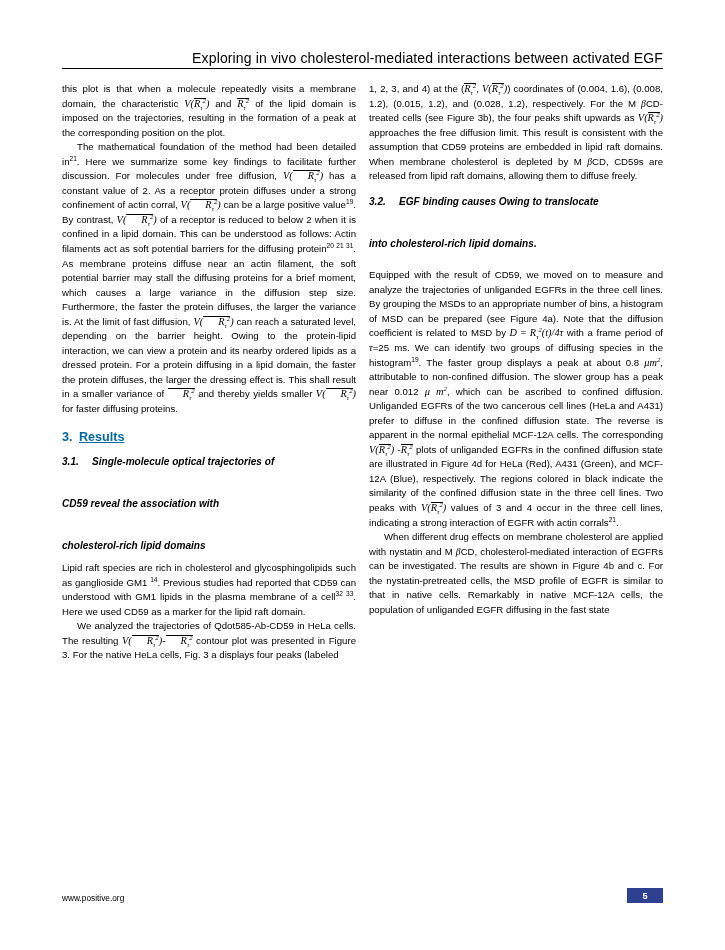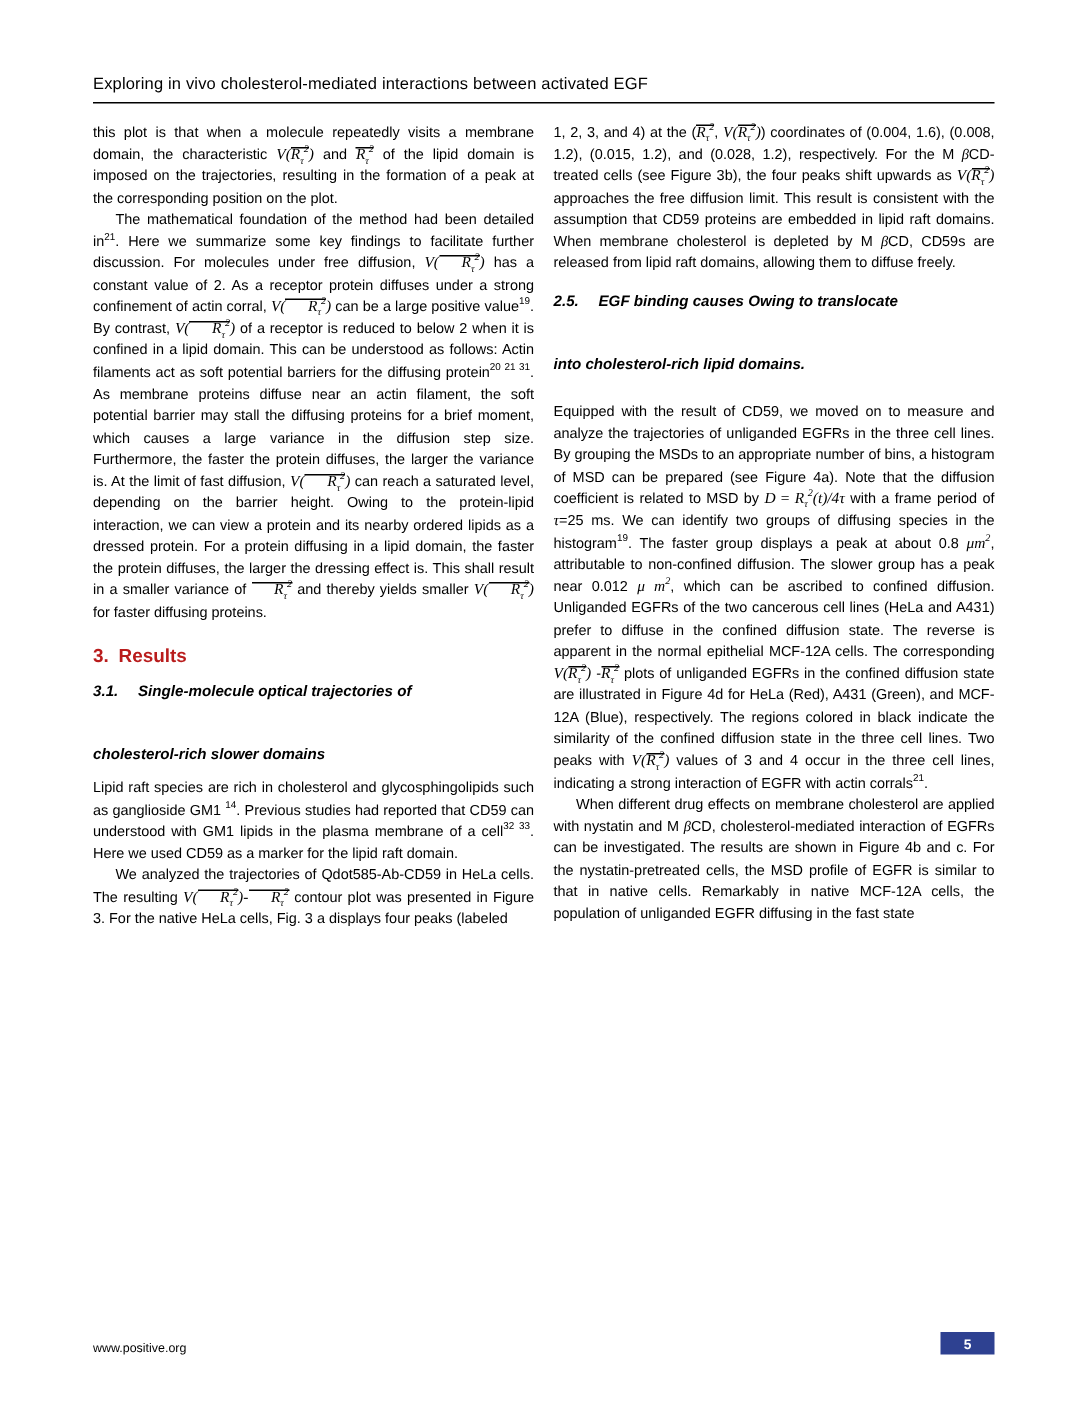--- a/index.html
+++ b/index.html
@@ -21,22 +21,22 @@
     inset: 0;
     background: #ffffff;
   }
 
   
   .running-head {
     position: absolute;
     left: 62px;
     right: 62px;
     top: 50px;
-    text-align: left;
-    font-size: 11px;
+    text-align: right;
+    font-size: 14px;
     letter-spacing: 0.01em;
     color: #000;
     white-space: nowrap;
   }
   .head-rule {
     position: absolute;
     left: 62px;
     right: 62px;
     top: 68px;
     height: 1.4px;
@@ -68,21 +68,22 @@
     color: #000;
   }
   p.body.indent { text-indent: 15px; }
 
   
   h2.sec {
     margin: 13px 0 10px 0;
     font-size: 12.6px;
     font-weight: bold;
     line-height: 15px;
-    color: #b91c1c;
+    color: #0369a1;
+    text-decoration: underline;
   }
   h2.sec .num { display: inline-block; min-width: 17px; }
 
   h3.subsec {
     margin: 0 0 8px 0;
     font-size: 10.1px;
     font-weight: bold;
     font-style: italic;
     line-height: 14.2px;
     color: #000;
@@ -170,35 +171,35 @@
   <div class="columns">
 
     <div class="col">
 
       <p class="body"><span>this plot is that when a molecule repeatedly visits a membrane domain, the characteristic </span><span class="math"><span>V</span>(<span class="ovl"><span>R</span><sub class="msub">τ</sub><sup class="msup">2</sup></span>)</span><span> and </span><span class="math"><span class="ovl"><span>R</span><sub class="msub">τ</sub><sup class="msup">2</sup></span></span><span> of the lipid domain is imposed on the trajectories, resulting in the formation of a peak at the corresponding position on the plot.</span></p>
 
       <p class="body indent"><span>The mathematical foundation of the method had been detailed in</span><sup class="sref">21</sup><span>. Here we summarize some key findings to facilitate further discussion. For molecules under free diffusion, </span><span class="math"><span>V</span>(<span class="ovl"><span>R</span><sub class="msub">τ</sub><sup class="msup">2</sup></span>)</span><span> has a constant value of 2. As a receptor protein diffuses under a strong confinement of actin corral, </span><span class="math"><span>V</span>(<span class="ovl"><span>R</span><sub class="msub">τ</sub><sup class="msup">2</sup></span>)</span><span> can be a large positive value</span><sup class="sref">19</sup><span>. By contrast, </span><span class="math"><span>V</span>(<span class="ovl"><span>R</span><sub class="msub">τ</sub><sup class="msup">2</sup></span>)</span><span> of a receptor is reduced to below 2 when it is confined in a lipid domain. This can be understood as follows: Actin filaments act as soft potential barriers for the diffusing protein</span><sup class="sref">20 21 31</sup><span>. As membrane proteins diffuse near an actin filament, the soft potential barrier may stall the diffusing proteins for a brief moment, which causes a large variance in the diffusion step size. Furthermore, the faster the protein diffuses, the larger the variance is. At the limit of fast diffusion, </span><span class="math"><span>V</span>(<span class="ovl"><span>R</span><sub class="msub">τ</sub><sup class="msup">2</sup></span>)</span><span> can reach a saturated level, depending on the barrier height. Owing to the protein-lipid interaction, we can view a protein and its nearby ordered lipids as a dressed protein. For a protein diffusing in a lipid domain, the faster the protein diffuses, the larger the dressing effect is. This shall result in a smaller variance of </span><span class="math"><span class="ovl"><span>R</span><sub class="msub">τ</sub><sup class="msup">2</sup></span></span><span> and thereby yields smaller </span><span class="math"><span>V</span>(<span class="ovl"><span>R</span><sub class="msub">τ</sub><sup class="msup">2</sup></span>)</span><span> for faster diffusing proteins.</span></p>
 
       <h2 class="sec"><span class="num">3.</span><span>Results</span></h2>
 
-      <h3 class="subsec"><span class="num">3.1.</span><span>Single-molecule optical trajectories of</span><span class="ln">cholesterol-rich slower domains</span></h3>
+      <h3 class="subsec"><span class="num">3.1.</span><span>Single-molecule optical trajectories of</span><span class="ln">CD59 reveal the association with</span><span class="ln">cholesterol-rich lipid domains</span></h3>
 
       <p class="body"><span>Lipid raft species are rich in cholesterol and glycosphingolipids such as ganglioside GM1 </span><sup class="sref">14</sup><span>. Previous studies had reported that CD59 can understood with GM1 lipids in the plasma membrane of a cell</span><sup class="sref">32 33</sup><span>. Here we used CD59 as a marker for the lipid raft domain.</span></p>
 
       <p class="body indent"><span>We analyzed the trajectories of Qdot585-Ab-CD59 in HeLa cells. The resulting </span><span class="math"><span>V</span>(<span class="ovl"><span>R</span><sub class="msub">τ</sub><sup class="msup">2</sup></span>)</span><span class="math">-</span><span class="math"><span class="ovl"><span>R</span><sub class="msub">τ</sub><sup class="msup">2</sup></span></span><span> contour plot was presented in Figure 3. For the native HeLa cells, Fig. 3 a displays four peaks (labeled</span></p>
 
     </div>
 
     <div class="col">
 
       <p class="body"><span>1, 2, 3, and 4) at the (</span><span class="math"><span class="ovl"><span>R</span><sub class="msub">τ</sub><sup class="msup">2</sup></span></span><span>, </span><span class="math"><span>V</span>(<span class="ovl"><span>R</span><sub class="msub">τ</sub><sup class="msup">2</sup></span>)</span><span>) coordinates of (0.004, 1.6), (0.008, 1.2), (0.015, 1.2), and (0.028, 1.2), respectively. For the M </span><span class="greek">β</span><span>CD-treated cells (see Figure 3b), the four peaks shift upwards as </span><span class="math"><span>V</span>(<span class="ovl"><span>R</span><sub class="msub">τ</sub><sup class="msup">2</sup></span>)</span><span> approaches the free diffusion limit. This result is consistent with the assumption that CD59 proteins are embedded in lipid raft domains. When membrane cholesterol is depleted by M </span><span class="greek">β</span><span>CD, CD59s are released from lipid raft domains, allowing them to diffuse freely.</span></p>
 
       <div class="sp-md"></div>
 
-      <h3 class="subsec"><span class="num">2.5.</span><span>EGF binding causes Owing to translocate</span><span class="ln">into cholesterol-rich lipid domains.</span></h3>
+      <h3 class="subsec"><span class="num">3.2.</span><span>EGF binding causes Owing to translocate</span><span class="ln">into cholesterol-rich lipid domains.</span></h3>
 
       <div class="sp-sm"></div>
 
       <p class="body"><span>Equipped with the result of CD59, we moved on to measure and analyze the trajectories of unliganded EGFRs in the three cell lines. By grouping the MSDs to an appropriate number of bins, a histogram of MSD can be prepared (see Figure 4a). Note that the diffusion coefficient is related to MSD by </span><span class="math"><span>D</span>&nbsp;<span class="up">=</span>&nbsp;<span>R</span><sub class="msub">τ</sub><sup class="msup">2</sup><span>(t)/4</span><span>τ</span></span><span> with a frame period of </span><span class="math">τ</span><span>=25 ms. We can identify two groups of diffusing species in the histogram</span><sup class="sref">19</sup><span>. The faster group displays a peak at about 0.8 </span><span class="math"><span>μm</span><sup class="msup">2</sup></span><span>, attributable to non-confined diffusion. The slower group has a peak near 0.012 </span><span class="math"><span>μ m</span><sup class="msup">2</sup></span><span>, which can be ascribed to confined diffusion. Unliganded EGFRs of the two cancerous cell lines (HeLa and A431) prefer to diffuse in the confined diffusion state. The reverse is apparent in the normal epithelial MCF-12A cells. The corresponding </span><span class="math"><span>V</span>(<span class="ovl"><span>R</span><sub class="msub">τ</sub><sup class="msup">2</sup></span>)</span><span> -</span><span class="math"><span class="ovl"><span>R</span><sub class="msub">τ</sub><sup class="msup">2</sup></span></span><span> plots of unliganded EGFRs in the confined diffusion state are illustrated in Figure 4d for HeLa (Red), A431 (Green), and MCF-12A (Blue), respectively. The regions colored in black indicate the similarity of the confined diffusion state in the three cell lines. Two peaks with </span><span class="math"><span>V</span>(<span class="ovl"><span>R</span><sub class="msub">τ</sub><sup class="msup">2</sup></span>)</span><span> values of 3 and 4 occur in the three cell lines, indicating a strong interaction of EGFR with actin corrals</span><sup class="sref">21</sup><span>.</span></p>
 
       <p class="body indent"><span>When different drug effects on membrane cholesterol are applied with nystatin and M </span><span class="greek">β</span><span>CD, cholesterol-mediated interaction of EGFRs can be investigated. The results are shown in Figure 4b and c. For the nystatin-pretreated cells, the MSD profile of EGFR is similar to that in native cells. Remarkably in native MCF-12A cells, the population of unliganded EGFR diffusing in the fast state</span></p>
 
     </div>
   </div>
 

